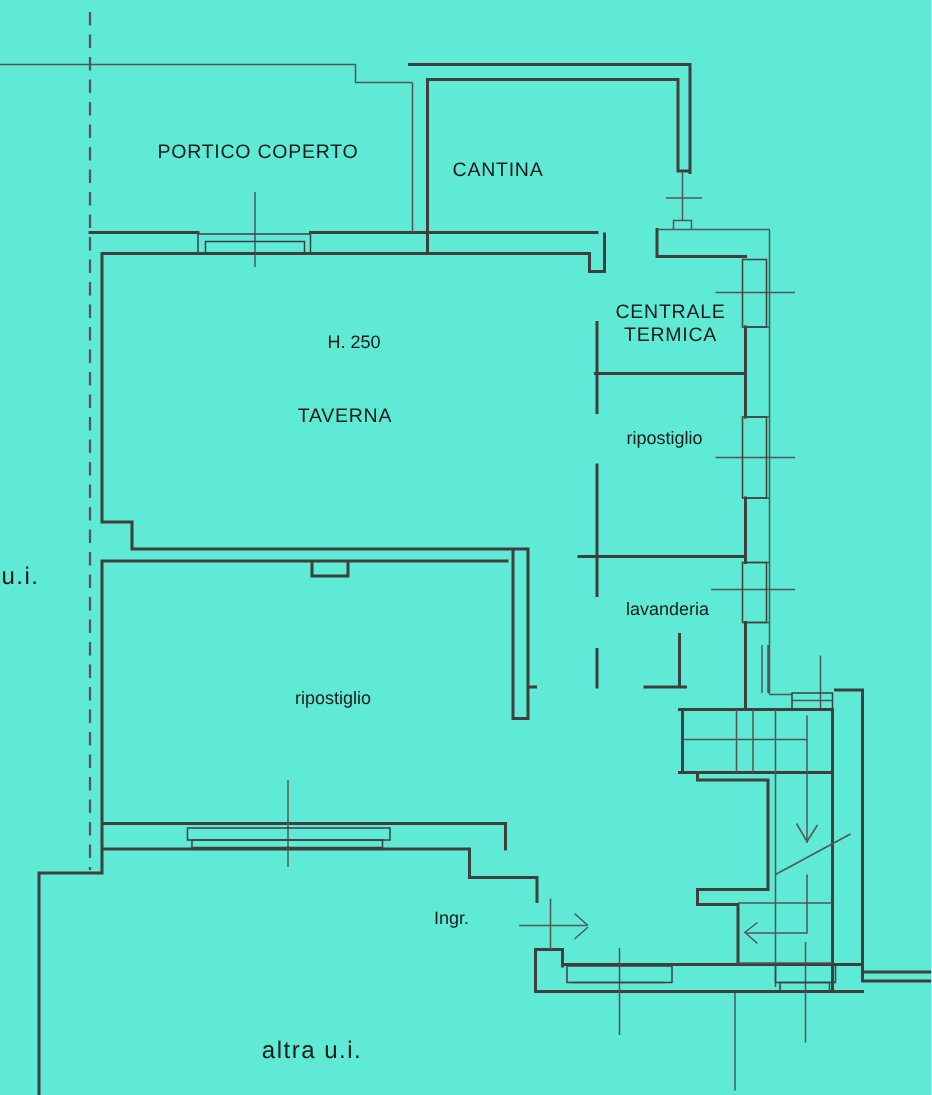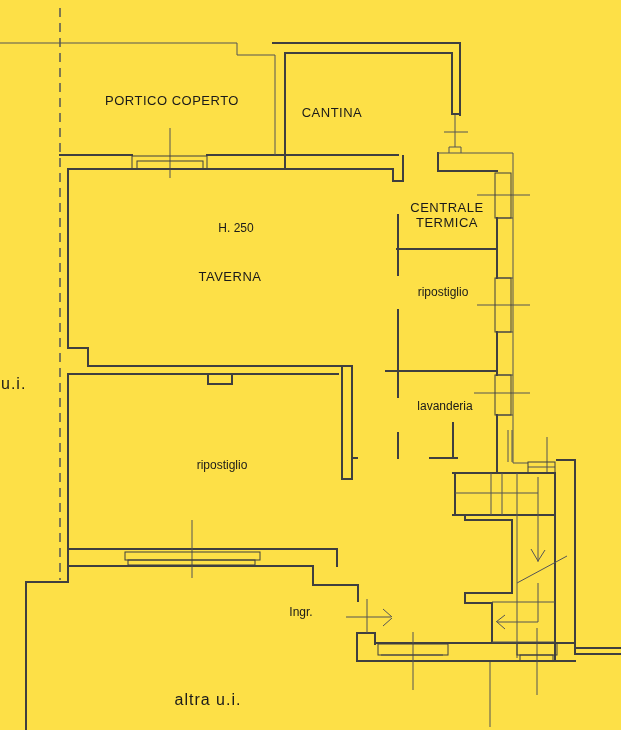--- a/index.html
+++ b/index.html
@@ -5,21 +5,21 @@
   html, body {
     margin: 0;
     padding: 0;
     background: #ffffff;
     font-family: "Liberation Sans", sans-serif;
   }
   .plan-wrap {
     position: relative;
     width: 621px;
     height: 730px;
-    background: #fde047;
+    background: #5eead4;
     overflow: hidden;
   }
   svg { display: block; }
   text {
     font-family: "Liberation Sans", sans-serif;
     fill: #1a1a1a;
   }
   .lbl-room  { font-size: 13px; letter-spacing: 0.5px; }
   .lbl-small { font-size: 12px; }
   .lbl-big   { font-size: 16px; letter-spacing: 1px; }

